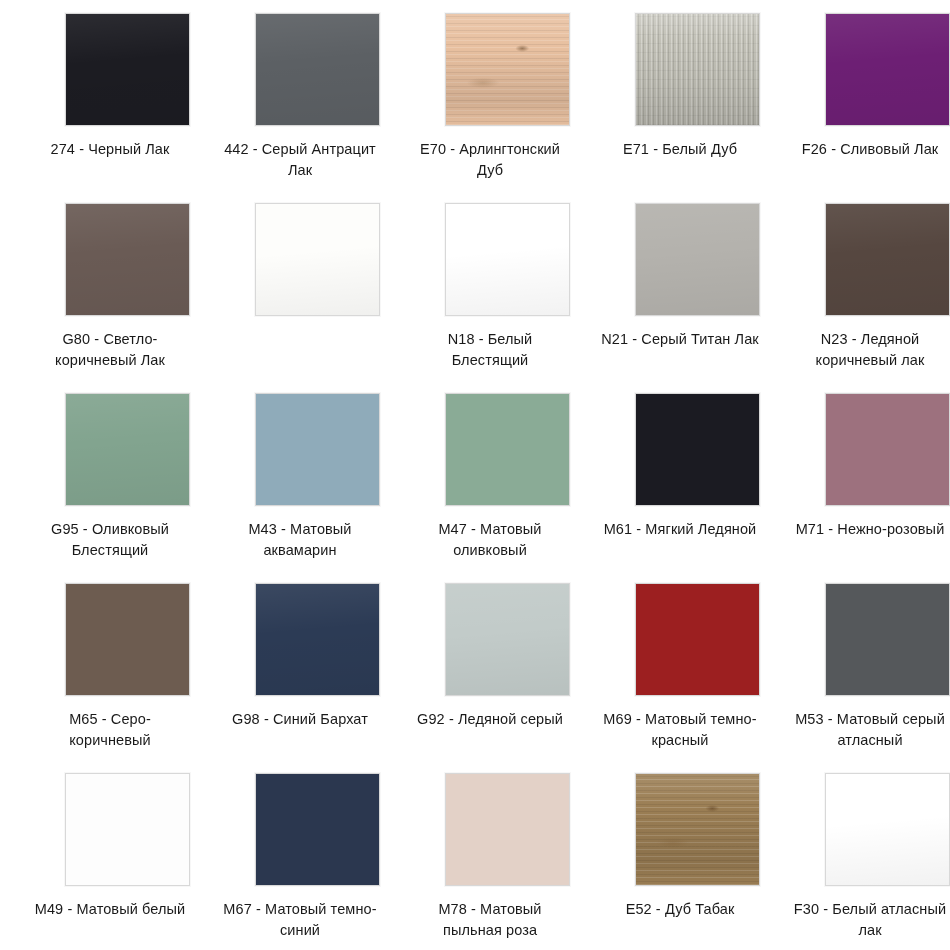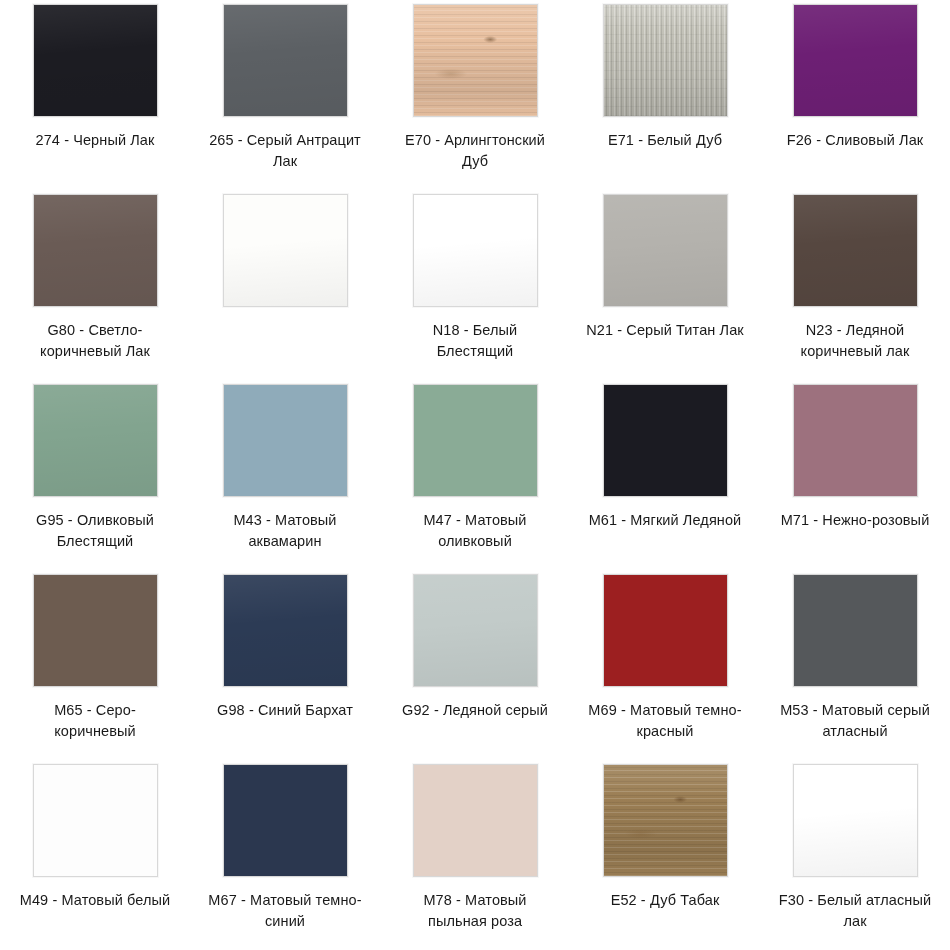--- a/index.html
+++ b/index.html
@@ -18,22 +18,22 @@
     height: 950px;
     display: grid;
     grid-template-columns: repeat(5, 1fr);
     grid-template-rows: repeat(5, 1fr);
     padding: 0;
   }
 
   .swatch-cell {
     display: flex;
     flex-direction: column;
-    align-items: center;
-    padding-top: 4px;
+    align-items: flex-end;
+    padding-top: 13px;
   }
 
   .swatch-chip {
     width: 125px;
     height: 113px;
     border: 1px solid #d8d8d8;
     box-shadow: 0 0 0 1px rgba(0,0,0,0.03);
     flex: 0 0 auto;
     position: relative;
     overflow: hidden;
@@ -121,21 +121,21 @@
 </head>
 <body>
 
 <div id="palette-grid">
     <div class="swatch-cell">
       <div class="swatch-chip gloss" style="background: rgb(28, 28, 34);"></div>
       <div class="swatch-label">274 - Черный Лак</div>
     </div>
     <div class="swatch-cell">
       <div class="swatch-chip gloss" style="background: rgb(92, 96, 100);"></div>
-      <div class="swatch-label">265 - Серый Антрацит Лак</div>
+      <div class="swatch-label">442 - Серый Антрацит Лак</div>
     </div>
     <div class="swatch-cell">
       <div class="swatch-chip wood" style="background: rgb(232, 192, 160);"></div>
       <div class="swatch-label">E70 - Арлингтонский Дуб</div>
     </div>
     <div class="swatch-cell">
       <div class="swatch-chip metal" style="background: rgb(195, 194, 184);"></div>
       <div class="swatch-label">E71 - Белый Дуб</div>
     </div>
     <div class="swatch-cell">

